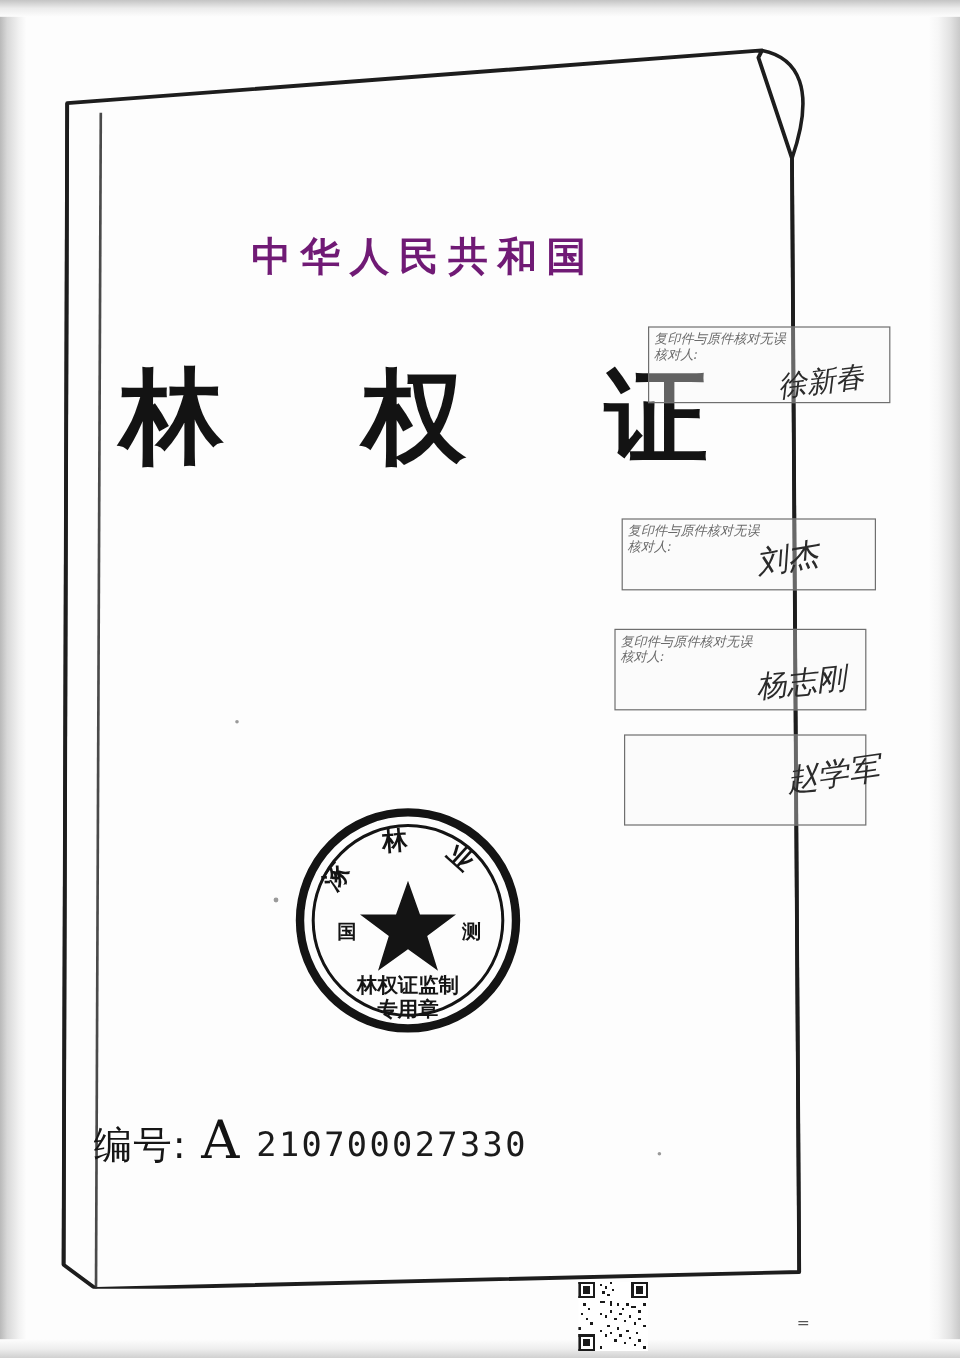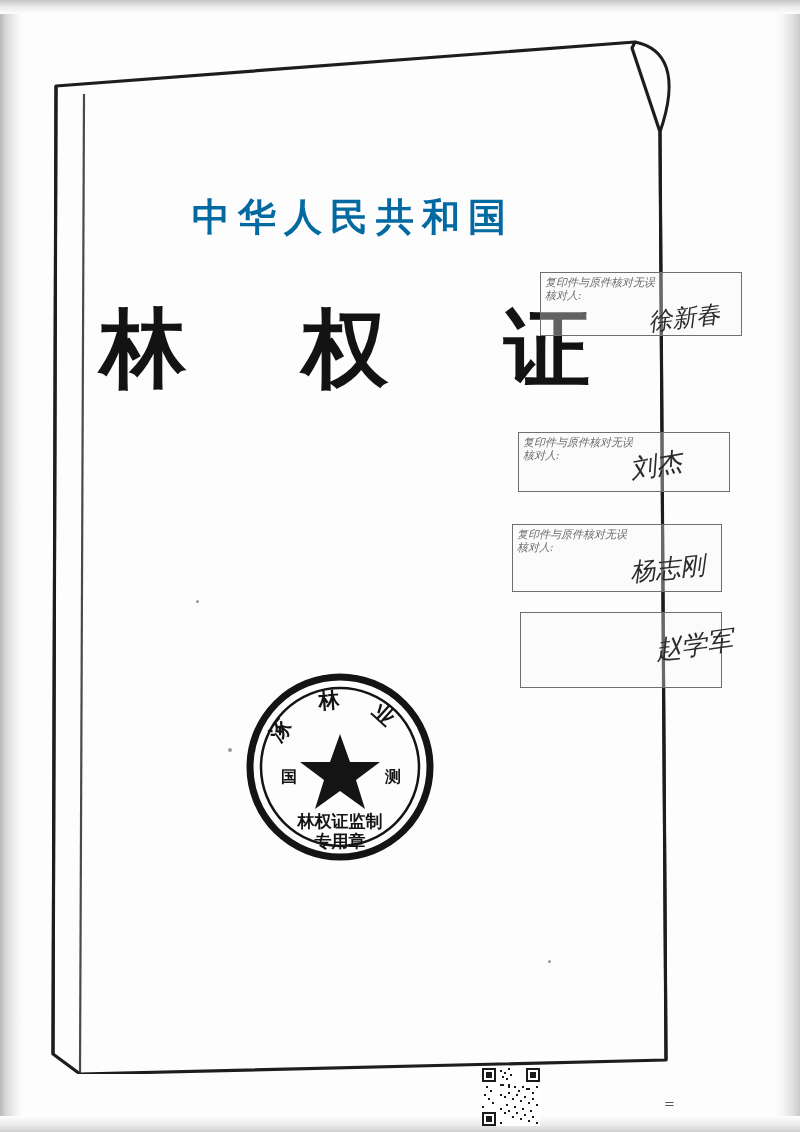--- a/index.html
+++ b/index.html
@@ -54,23 +54,23 @@
   }
 
   .cert-title-small {
     position: absolute;
     left: 168px;
     top: 192px;
     width: 370px;
     text-align: center;
     font-family: "DejaVu Sans", sans-serif;
     font-weight: bold;
-    font-size: 38px;
+    font-size: 33px;
     letter-spacing: 8px;
-    color: #0369a1;
+    color: #701a75;
     white-space: nowrap;
   }
   .cert-title-big {
     position: absolute;
     left: 100px;
     top: 300px;
     width: 490px;
     display: flex;
     justify-content: space-between;
     font-family: "DejaVu Sans", sans-serif;
@@ -203,20 +203,25 @@
     <path id="sealArcTop" d="M 30 100 A 65 65 0 0 1 160 100" fill="none" stroke="none"></path>
     <text font-family="DejaVu Sans, sans-serif" font-size="21" font-weight="bold" fill="#141414">
       <textPath href="#sealArcTop" startOffset="14%" letter-spacing="12">涿 林 业</textPath>
     </text>
     <text x="36" y="110" font-family="DejaVu Sans, sans-serif" font-size="16" font-weight="bold" fill="#141414">国</text>
     <text x="140" y="110" font-family="DejaVu Sans, sans-serif" font-size="16" font-weight="bold" fill="#141414">测</text>
     <text x="95" y="155" text-anchor="middle" font-family="DejaVu Sans, sans-serif" font-size="17" font-weight="bold" fill="#141414">林权证监制</text>
     <text x="95" y="175" text-anchor="middle" font-family="DejaVu Sans, sans-serif" font-size="17" font-weight="bold" fill="#141414">专用章</text>
   </svg>
 
+  <div class="serial-line">
+    <span class="serial-label">编号:</span>
+    <span class="serial-prefix">A</span>
+    <span class="serial-digits">210700027330</span>
+  </div>
 
   <div class="stamp-box" style="left:540px;top:272px;width:200px;height:62px;">
     <div class="stamp-text">复印件与原件核对无误
 核对人:</div>
   </div>
   <div class="handwriting" style="left:648px;top:302px;font-size:24px;transform:rotate(-7deg);">徐新春</div>
 
   <div class="stamp-box" style="left:518px;top:432px;width:210px;height:58px;">
     <div class="stamp-text">复印件与原件核对无误
 核对人:</div>

